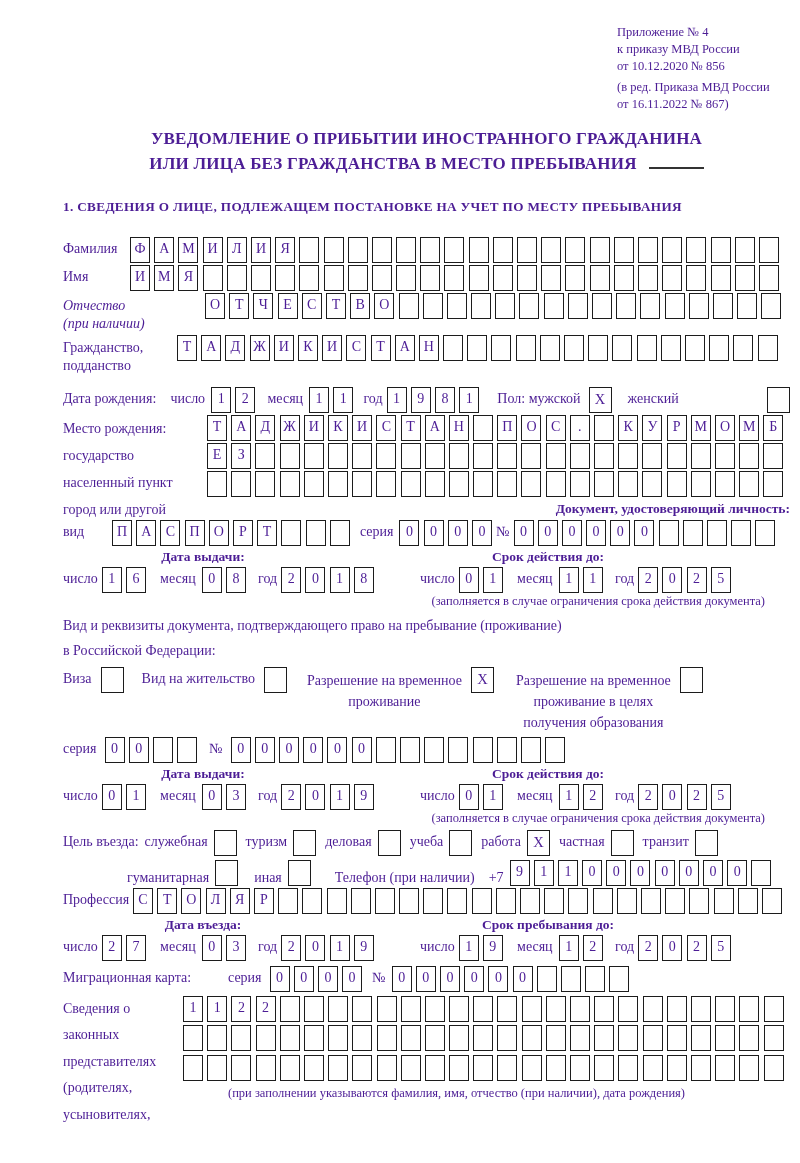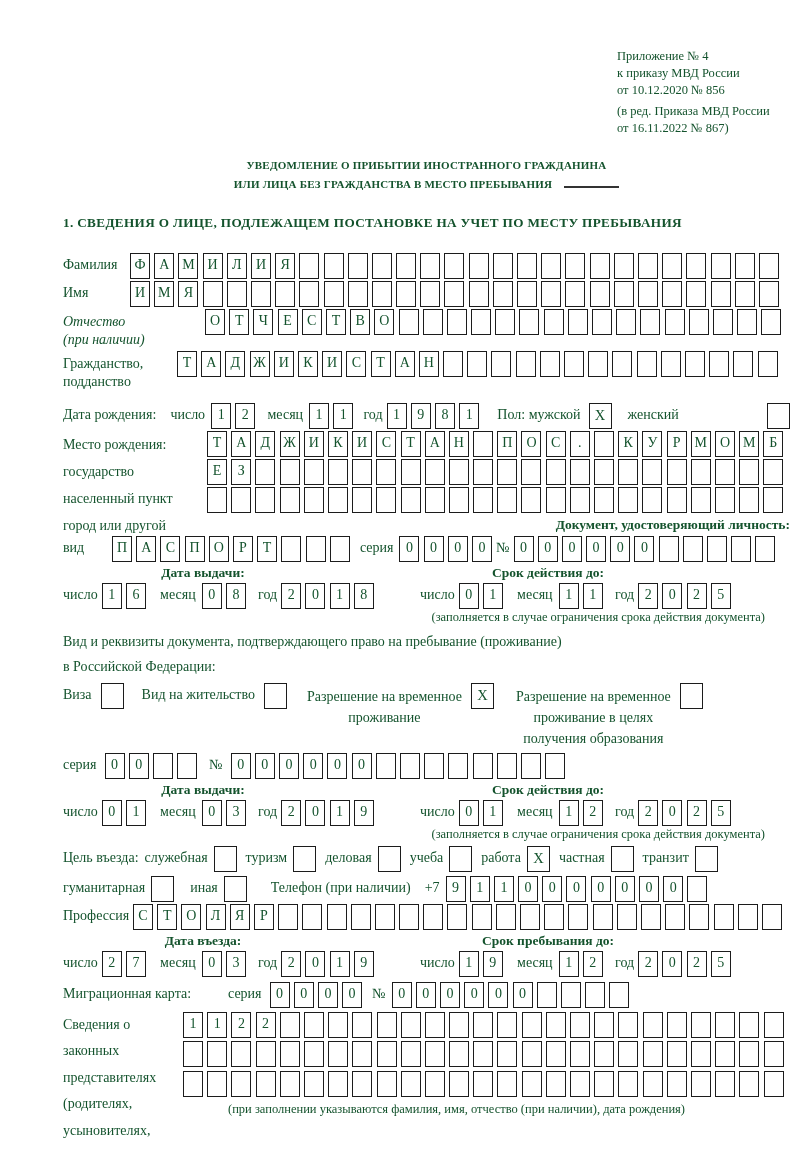--- a/index.html
+++ b/index.html
@@ -1,27 +1,27 @@
 <!DOCTYPE html>
 <html><head>
 <meta charset="utf-8">
 <style>
   * { margin:0; padding:0; box-sizing:border-box; }
   html,body { background:#fff; }
   .page {
-    width:800px; height:1163px; background:#ffffff; color:#14532d;
+    width:800px; height:1163px; background:#ffffff; color:#4c1d95;
     font-family:"Liberation Serif","DejaVu Serif",serif; font-size:14px;
-    padding:48px 10px 0 63px; position:relative; overflow:hidden;
+    padding:24px 10px 0 63px; position:relative; overflow:hidden;
   }
   
   .hdr { margin-left:554px; font-size:12.5px; line-height:1.34; }
   .hdr .gap { height:5px; }
   .forma { text-align:right; margin:13px 25px 0 0; font-weight:bold; font-size:14px; letter-spacing:.4px; }
   
-  .title { margin-top:20px; text-align:center; font-weight:bold; font-size:11px; line-height:1.5; letter-spacing:.2px; }
+  .title { margin-top:13px; text-align:center; font-weight:bold; font-size:17px; line-height:1.5; letter-spacing:.2px; }
   .blankline { display:inline-block; width:55px; height:15px; border-bottom:2px solid #333; margin-left:12px; }
   .sect { margin-top:22px; margin-bottom:22px; font-weight:bold; font-size:13.2px; letter-spacing:.35px; white-space:nowrap; }
   
   .frow { display:flex; align-items:flex-start; margin-bottom:2px; }
   .lbl { padding-top:4px; flex:0 0 auto; }
   .w-fam { width:67px; } .w-otch { width:142px;font-style:italic; } .w-grazh { width:114px; }
   .w-vid { width:49px; } .w-prof { width:70px; } .w-migr { width:165px; }
   .two-line { line-height:18px; }
   .cells { display:flex; flex:0 0 auto; }
   .cell {
@@ -536,21 +536,21 @@
     <div class="il pgap">учеба</div>
     <div class="cb"></div>
     <div class="il pgap">работа</div>
     <div class="cb">X</div>
     <div class="il pgap">частная</div>
     <div class="cb"></div>
     <div class="il pgap">транзит</div>
     <div class="cb"></div>
   </div>
 
-  <div class="prow" style="">
+  <div class="prow" style="margin-left:64px;align-items:flex-end;">
     <div class="il">гуманитарная</div>
     <div class="cb"></div>
     <div class="il" style="margin-left:16px;">иная</div>
     <div class="cb"></div>
     <div class="il" style="margin-left:24px;">Телефон (при наличии)</div>
     <div class="il" style="margin-left:14px;padding-right:6px;">+7</div>
     <div class="cells">
         <div class="cell">9</div>
         <div class="cell">1</div>
         <div class="cell">1</div>

